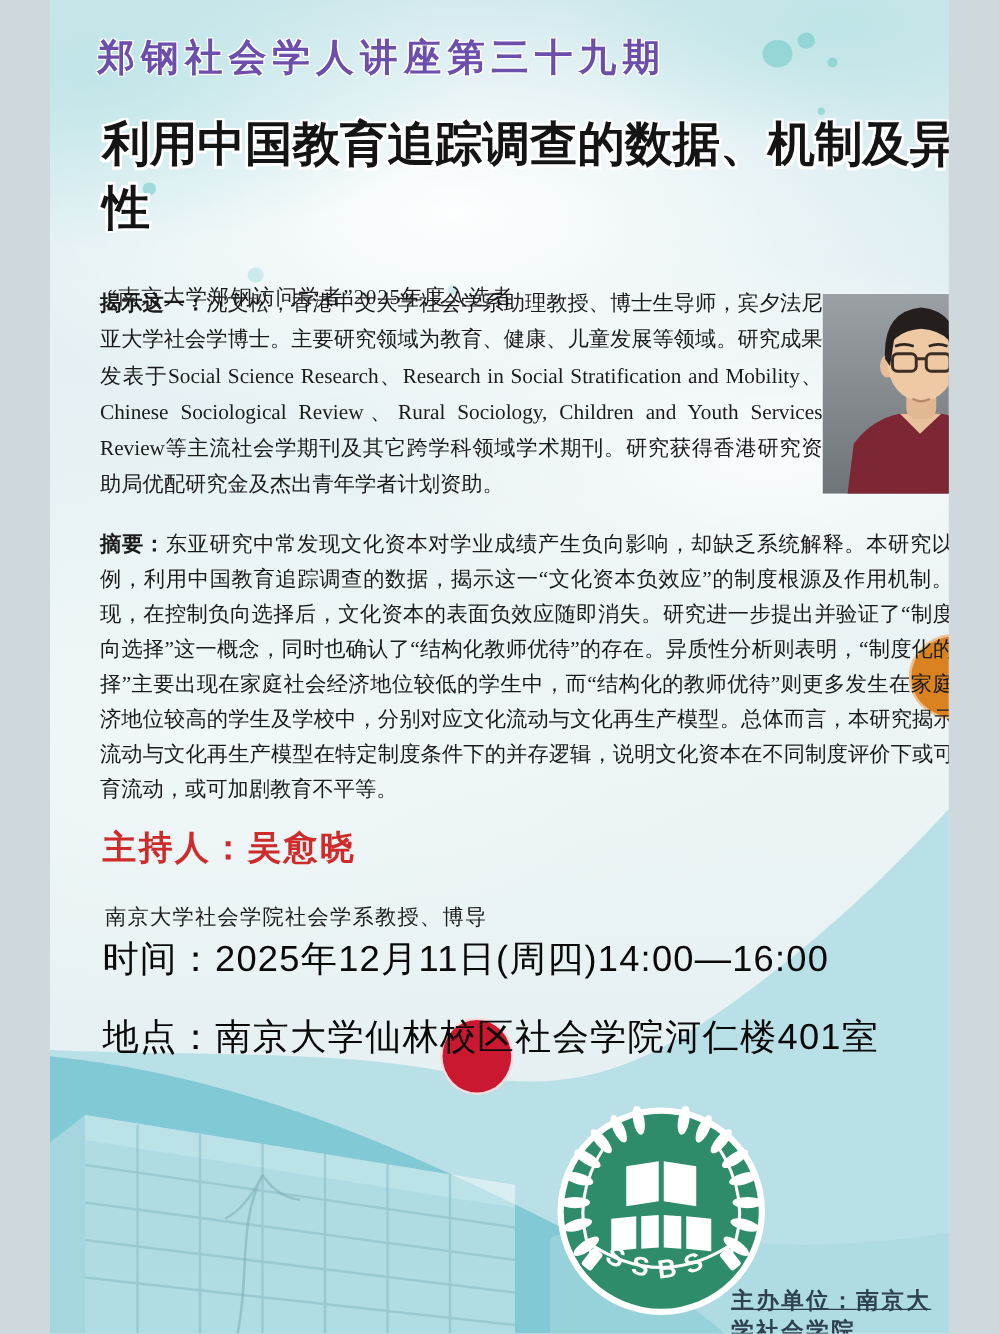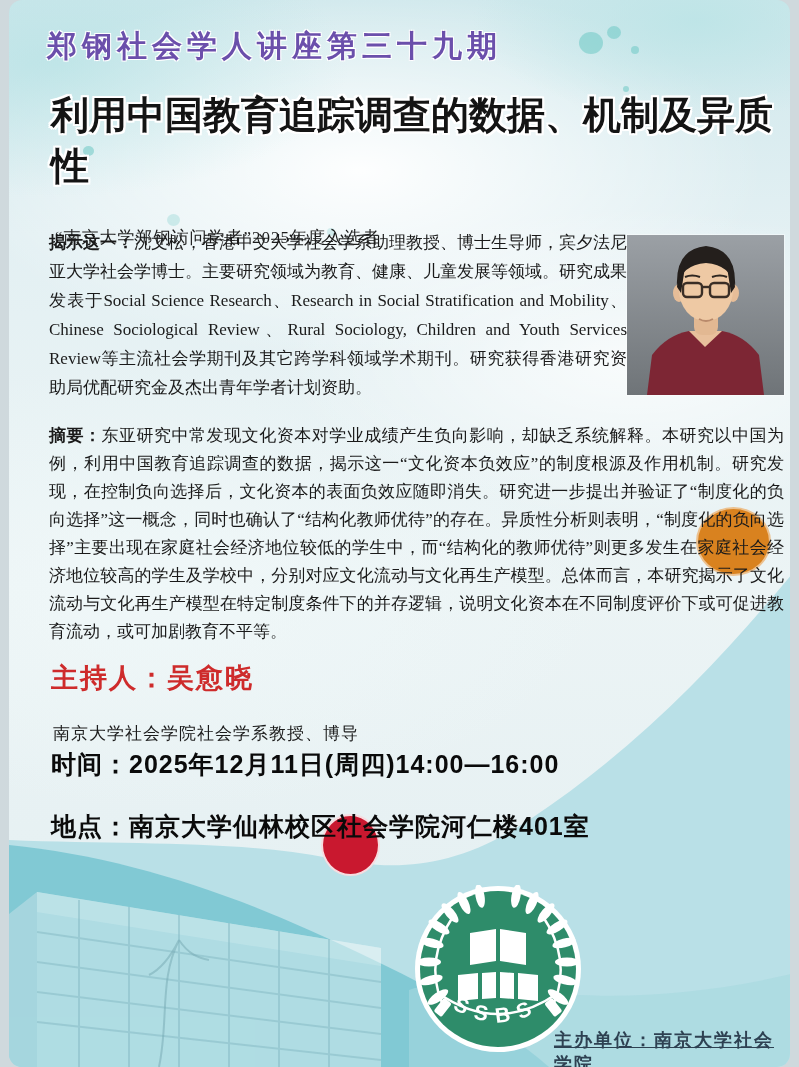--- a/index.html
+++ b/index.html
@@ -1,43 +1,42 @@
 <!DOCTYPE html>
 <html><head>
 <meta charset="utf-8">
 <style>
   html,body{margin:0;padding:0;background:#cfd9dd;}
   .poster{
-    position:relative;width:781px;height:1067px;margin:0 auto;overflow:hidden;
+    position:relative;width:719px;height:1067px;margin:0 auto;overflow:hidden;
     font-family:"Liberation Sans","DejaVu Sans",sans-serif;
     background:
       radial-gradient(ellipse 320px 140px at 88% 2%, rgba(187,228,230,.85), transparent 70%),
       radial-gradient(ellipse 420px 190px at 6% 6%, rgba(173,224,226,.55), transparent 70%),
       radial-gradient(ellipse 560px 260px at 45% 16%, rgba(255,255,255,.95), transparent 72%),
       radial-gradient(ellipse 500px 220px at 80% 34%, rgba(255,255,255,.75), transparent 70%),
       radial-gradient(ellipse 600px 300px at 20% 55%, rgba(240,248,249,.8), transparent 75%),
       linear-gradient(180deg,#cfe8ec 0%,#e3f0f3 22%,#ecf4f5 55%,#e2eef1 100%);
-    border-radius: 13px;
   }
   .abs{position:absolute;}
   .dot{position:absolute;border-radius:50%;background:rgba(110,200,197,.55);}
   .series{
     left:38px;top:26px;font-size:30px;font-weight:900;letter-spacing:5px;color:#6b4fab;
     text-shadow:1px 1px 0 #fff,-1px -1px 0 #fff,1px -1px 0 #fff,-1px 1px 0 #fff;
   }
   .title{
     left:42px;top:90px;width:730px;font-size:38px;font-weight:900;letter-spacing:0px;color:#141414;
     text-shadow:-2px -2px 0 #fff,2px -2px 0 #fff,-2px 2px 0 #fff,2px 2px 0 #fff,0 -2px 0 #fff,0 2px 0 #fff,-2px 0 0 #fff,2px 0 0 #fff;
   }
   .red-heading{font-size:27px;font-weight:900;color:#ce2b2b;letter-spacing:2px;}
   .kai{font-family:"Liberation Serif","DejaVu Serif",serif;color:#1c1c1c;margin-top:22px;}
   .sub{font-size:17px;letter-spacing:1px;}
   .para{font-size:17px;line-height:29px;text-align:justify;color:#1a1a1a;}
   .para b{font-weight:bold;}
-  .bold-line{font-size:25px;font-weight:700;color:#0a0a0a;letter-spacing:1px;}
+  .bold-line{font-size:29px;font-weight:400;color:#0a0a0a;letter-spacing:1px;}
   .circle{border-radius:50%;}
   .orange-circle{left:687px;top:507px;width:71px;height:65px;background:#d9821f;border:2px solid rgba(255,255,255,.5);z-index:2;}
   .red-circle{left:312px;top:814px;width:55px;height:58px;background:#c9182f;border:2px solid rgba(255,255,255,.85);z-index:4;}
   .txt{z-index:5;}
   .photo{left:618px;top:235px;width:157px;height:160px;z-index:3;box-shadow:0 0 0 1px rgba(255,255,255,.4);}
   .waves{left:0;top:540px;width:799px;height:527px;z-index:1;}
   .building{left:0;top:840px;width:400px;height:227px;z-index:2;opacity:.85;}
   .logo{left:405px;top:885px;width:168px;height:168px;z-index:4;}
   .organizer{left:545px;top:1006px;font-size:18px;letter-spacing:2px;color:#2e4152;z-index:5;font-weight:bold;text-decoration:underline;}
 </style>

